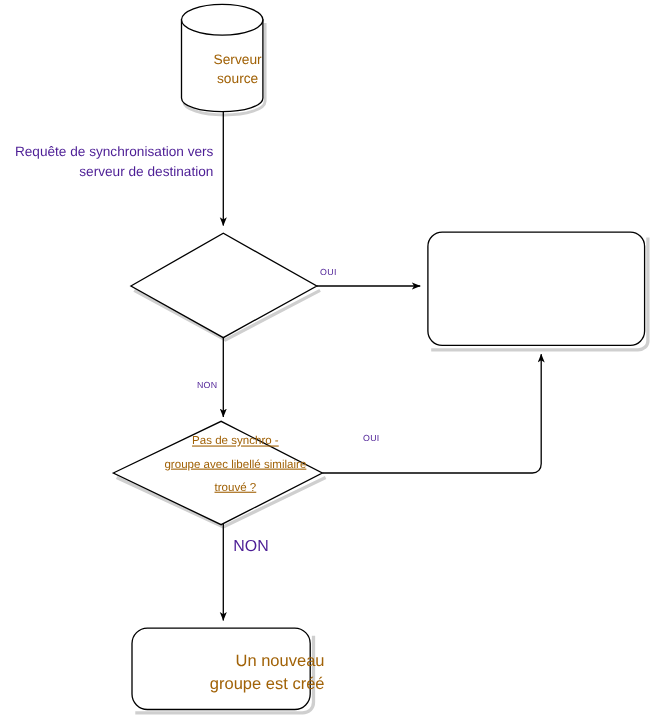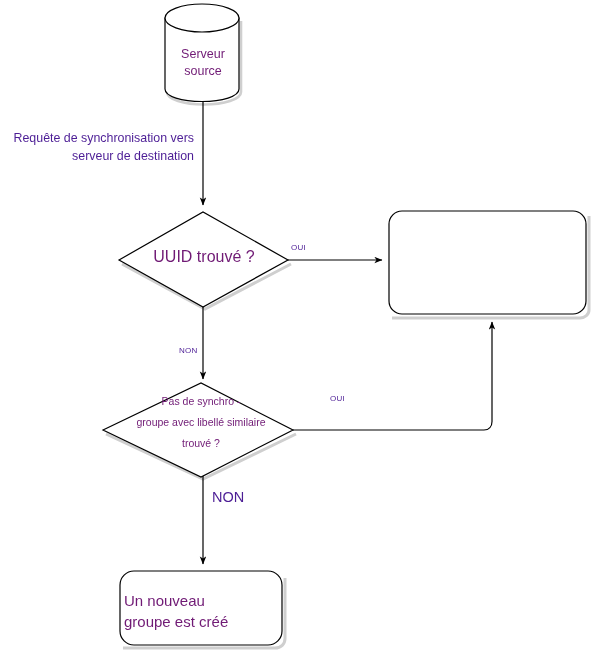--- a/index.html
+++ b/index.html
@@ -24,21 +24,22 @@
     position: absolute;
     left: 0;
     top: 0;
     width: 592px;
     height: 651px;
   }
   .node-text {
     position: absolute;
     white-space: pre-line;
     line-height: 1.18;
-    color: #701a75;
+    color: #a16207;
+    padding-left: 13px;
   }
   
   #cylinder-label {
     left: 165px;
     top: 46px;
     width: 76px;
     text-align: center;
     font-size: 12.5px;
     line-height: 1.35;
   }
@@ -51,36 +52,37 @@
     font-size: 16px;
   }
   
   #decision-similar-label {
     left: 112px;
     top: 391px;
     width: 178px;
     text-align: center;
     font-size: 10.5px;
     line-height: 2.0;
+    text-decoration: underline;
   }
   
   #process-sync-label {
     left: 400px;
     top: 230px;
     width: 182px;
     text-align: left;
     font-size: 13.2px;
     line-height: 1.42;
   }
   
   #process-new-group-label {
     left: 124px;
     top: 590px;
     width: 158px;
-    text-align: left;
+    text-align: right;
     font-size: 15px;
     line-height: 1.42;
   }
   
   .edge-label {
     position: absolute;
     color: #4c1d95;
     white-space: pre;
   }
   #edge-label-request {
@@ -178,21 +180,20 @@
     </g>
 
     <g fill="#ffffff" stroke="#000000" stroke-width="1.2">
       <rect x="120" y="571" width="162" height="74" rx="14" ry="14"></rect>
     </g>
   </svg>
 
   <div class="node-text" id="cylinder-label">Serveur
 source</div>
 
-  <div class="node-text" id="decision-uuid-label">UUID trouvé ?</div>
 
 
   <div class="node-text" id="decision-similar-label">Pas de synchro -
 groupe avec libellé similaire
 trouvé ?</div>
 
   <div class="node-text" id="process-new-group-label">Un nouveau
 groupe est créé</div>
 
   <div class="edge-label" id="edge-label-request">Requête de synchronisation vers

